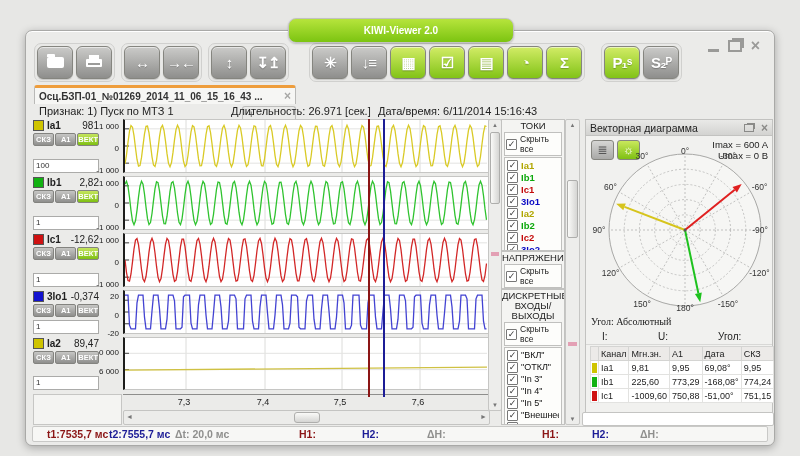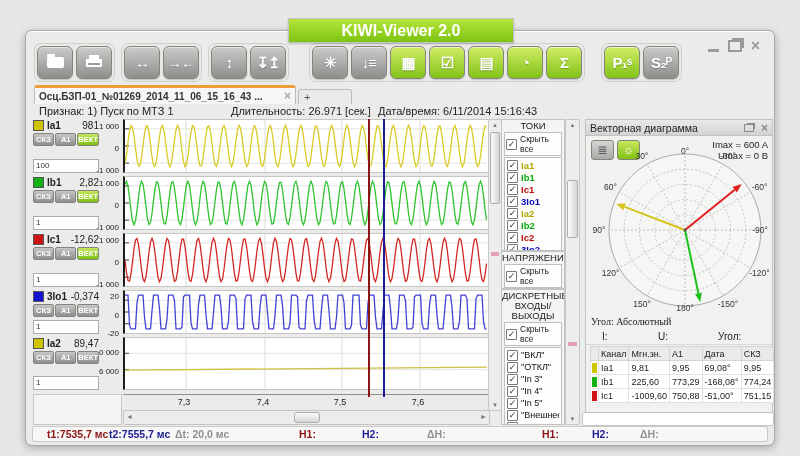--- a/index.html
+++ b/index.html
@@ -1,19 +1,19 @@
 <!DOCTYPE html>
 <html><head>
 <meta charset="utf-8">
 <style>
   html,body{margin:0;padding:0;}
   body{width:800px;height:456px;background:#e7e7e5;font-family:"Liberation Sans",sans-serif;position:relative;overflow:hidden;}
   .pill{position:absolute;left:288px;top:18px;width:224px;height:23px;z-index:9;
-    background:linear-gradient(180deg,#b6e43c,#7cc411);border:1px solid #c2c2c0;border-radius:0;
-    color:#fff;font-weight:bold;font-size:16px;text-align:center;line-height:23px;box-shadow:0 1px 2px rgba(0,0,0,.2);}
+    background:linear-gradient(180deg,#b6e43c,#7cc411);border:1px solid #c2c2c0;border-radius:8px;
+    color:#fff;font-weight:bold;font-size:10px;text-align:center;line-height:23px;box-shadow:0 1px 2px rgba(0,0,0,.2);}
   .win{position:absolute;left:25px;top:30px;width:748px;height:414px;background:#ebebe9;
     border:1px solid #a9a9a7;border-radius:7px;box-shadow:0 2px 8px rgba(0,0,0,.28), inset 0 1px 0 #fff;}
   
   .winctl{position:absolute;top:8px;right:14px;display:flex;align-items:center;gap:9px;z-index:8;}
   .wc-min{display:inline-block;width:11px;height:3px;background:#9a9a98;margin-top:8px;}
   .wc-res{display:inline-block;width:10px;height:8px;border:2px solid #9a9a98;box-shadow:3px -3px 0 -1px #9a9a98;}
   .wc-close{color:#9a9a98;font-weight:bold;font-size:16px;line-height:14px;}
   
   .toolbar{position:absolute;left:8px;top:12px;display:flex;gap:6px;align-items:center;}
   .tb-group{display:flex;gap:3px;border:1px solid #d0d0ce;border-radius:7px;padding:2px;background:#e9e9e7;}
@@ -22,21 +22,21 @@
     color:#fff;font-weight:bold;font-size:15px;box-shadow:inset 0 1px 0 rgba(255,255,255,.55), 0 1px 1px rgba(0,0,0,.15);cursor:pointer;position:relative;}
   .tb-btn.gray{background:linear-gradient(180deg,#cbcbc9,#8e8e8c);}
   .tb-btn.green{background:linear-gradient(180deg,#d2ec66,#82c317);}
   .tb-glyph{white-space:nowrap;letter-spacing:-1px;text-shadow:0 1px 1px rgba(0,0,0,.25);}
   .shape-folder{width:17px;height:11px;background:#fff;border-radius:2px;position:relative;}
   .shape-folder:before{content:'';position:absolute;top:-3px;left:0;width:8px;height:3px;background:#fff;border-radius:1px 1px 0 0;}
   .shape-printer{width:16px;height:8px;background:#fff;border-radius:1px;position:relative;}
   .shape-printer:before{content:'';position:absolute;top:-4px;left:3px;width:10px;height:4px;background:#fff;}
   .shape-printer:after{content:'';position:absolute;bottom:2px;left:2px;width:12px;height:2px;background:#9c9c9a;}
   
-  .tabbar{position:absolute;left:8px;top:54px;display:flex;align-items:flex-end;gap:2px;}
+  .tabbar{position:absolute;left:8px;top:54px;display:flex;align-items:flex-end;gap:2px;flex-direction:column;}
   .tab.active{width:252px;height:16px;background:#f6f6f4;border:1px solid #b9b9b7;border-bottom:none;border-top:3px solid #ee9d3c;
     border-radius:3px 3px 0 0;display:flex;align-items:center;padding:0 4px;gap:4px;}
   .tab-label{font-size:10px;font-weight:bold;color:#333;white-space:nowrap;overflow:hidden;flex:1;}
   .tab-close{color:#a7a7a5;font-weight:bold;font-size:12px;line-height:10px;}
   .tab.plus{width:42px;height:14px;background:#eaeae8;border:1px solid #bcbcba;border-bottom:none;border-radius:3px 3px 0 0;
     font-size:11px;color:#555;padding:0 5px;line-height:14px;}
   
   .inforow{position:absolute;left:0;top:74px;width:560px;height:14px;font-size:11px;color:#222;}
   .inf{position:absolute;white-space:nowrap;}
   .i1{left:13px;} .i2{left:205px;} .i3{left:352px;}

